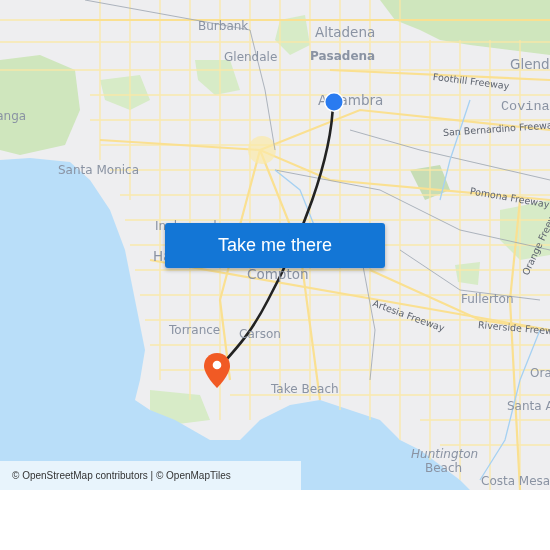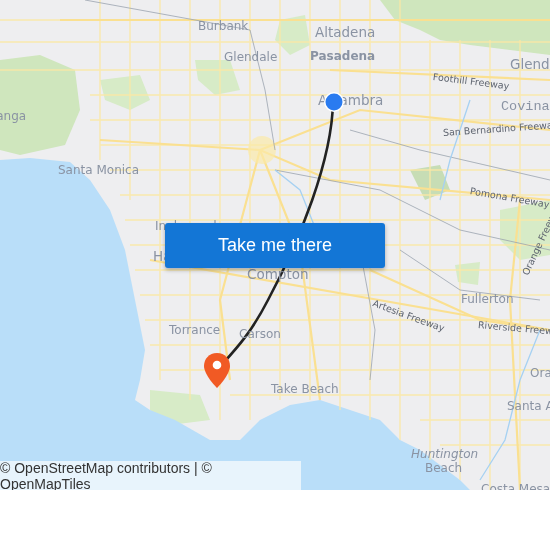--- a/index.html
+++ b/index.html
@@ -3,21 +3,21 @@
 <meta charset="utf-8">
 <style>
   html, body { margin: 0; padding: 0; }
   body { width: 550px; height: 550px; position: relative; overflow: hidden; background: #ffffff; font-family: "Liberation Sans", sans-serif; }
   .map { position: absolute; left: 0; top: 0; width: 550px; height: 490px; overflow: hidden; background: #eeeef0; }
   .map svg.base { position: absolute; left: 0; top: 0; }
   .place { position: absolute; color: #8a93a3; font-family: "DejaVu Sans", sans-serif; font-size: 12px; white-space: nowrap; line-height: 1; }
   .place.big { font-size: 13.5px; }
   .hwy { position: absolute; color: #5f6570; font-family: "DejaVu Sans", sans-serif; font-size: 9.5px; white-space: nowrap; transform-origin: left center; line-height: 1; }
   .cta { position: absolute; left: 165px; top: 223px; width: 220px; height: 45px; background: #1376d6; border-radius: 3px; box-shadow: 0 2px 4px rgba(0,0,0,0.3); color: #ffffff; font-family: "Liberation Sans", sans-serif; font-size: 18px; display: flex; align-items: center; justify-content: center; cursor: pointer; }
-  .attrib { position: absolute; left: 0; top: 461px; width: 301px; height: 29px; background: rgba(236,245,252,0.92); color: #333; font-family: "Liberation Sans", sans-serif; font-size: 14px; display: flex; align-items: center; box-sizing: border-box; }
+  .attrib { position: absolute; left: 0; top: 461px; width: 301px; height: 29px; background: rgba(236,245,252,0.92); color: #333; font-family: "Liberation Sans", sans-serif; font-size: 10px; display: flex; align-items: center; padding-left: 12px; box-sizing: border-box; }
   .footer { position: absolute; left: 0; top: 490px; width: 550px; height: 60px; background: #fff; }
 </style>
 </head>
 <body>
 
 <div class="map">
   <svg class="base" width="550" height="490" viewBox="0 0 550 490">
 
     <rect x="0" y="0" width="550" height="490" fill="#eeeef0"></rect>
 
@@ -114,21 +114,21 @@
   <span class="place big" style="left:153px;top:250px;">Hawthorne</span>
   <span class="place big" style="left:247px;top:268px;">Compton</span>
   <span class="place" style="left:169px;top:324px;">Torrance</span>
   <span class="place" style="left:239px;top:328px;">Carson</span>
   <span class="place" style="left:271px;top:383px;">Take Beach</span>
   <span class="place" style="left:461px;top:293px;">Fullerton</span>
   <span class="place" style="left:530px;top:367px;">Orange</span>
   <span class="place" style="left:507px;top:400px;">Santa Ana</span>
   <span class="place" style="left:411px;top:448px;font-style:italic;">Huntington</span>
   <span class="place" style="left:425px;top:462px;">Beach</span>
-  <span class="place" style="left:481px;top:475px;margin-top:8px;">Costa Mesa</span>
+  <span class="place" style="left:481px;top:475px;">Costa Mesa</span>
 
   <span class="hwy" style="left:433px;top:72px;transform:rotate(7deg);">Foothill Freeway</span>
   <span class="hwy" style="left:443px;top:128px;transform:rotate(-4deg);">San Bernardino Freeway</span>
   <span class="hwy" style="left:470px;top:186px;transform:rotate(10deg);">Pomona Freeway</span>
   <span class="hwy" style="left:525px;top:270px;transform:rotate(-65deg);">Orange Freeway</span>
   <span class="hwy" style="left:373px;top:298px;transform:rotate(20deg);">Artesia Freeway</span>
   <span class="hwy" style="left:478px;top:320px;transform:rotate(5deg);">Riverside Freeway</span>
 
   <svg style="position:absolute;left:322px;top:90px;" width="24" height="24" viewBox="0 0 24 24">
     <circle cx="12" cy="12" r="10" fill="#ffffff"></circle>

